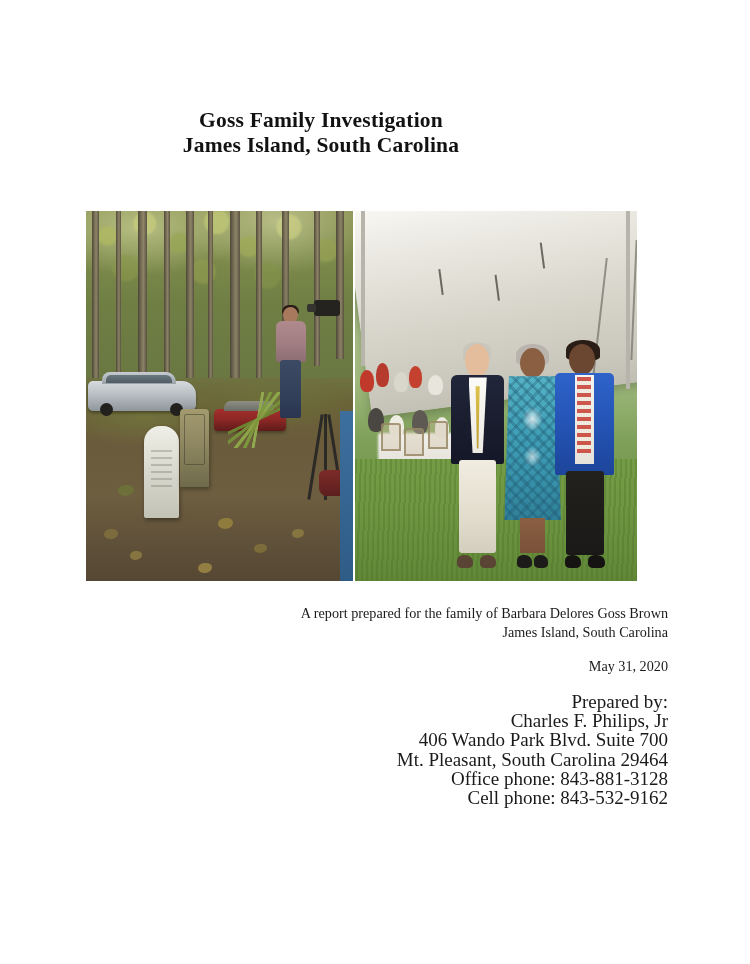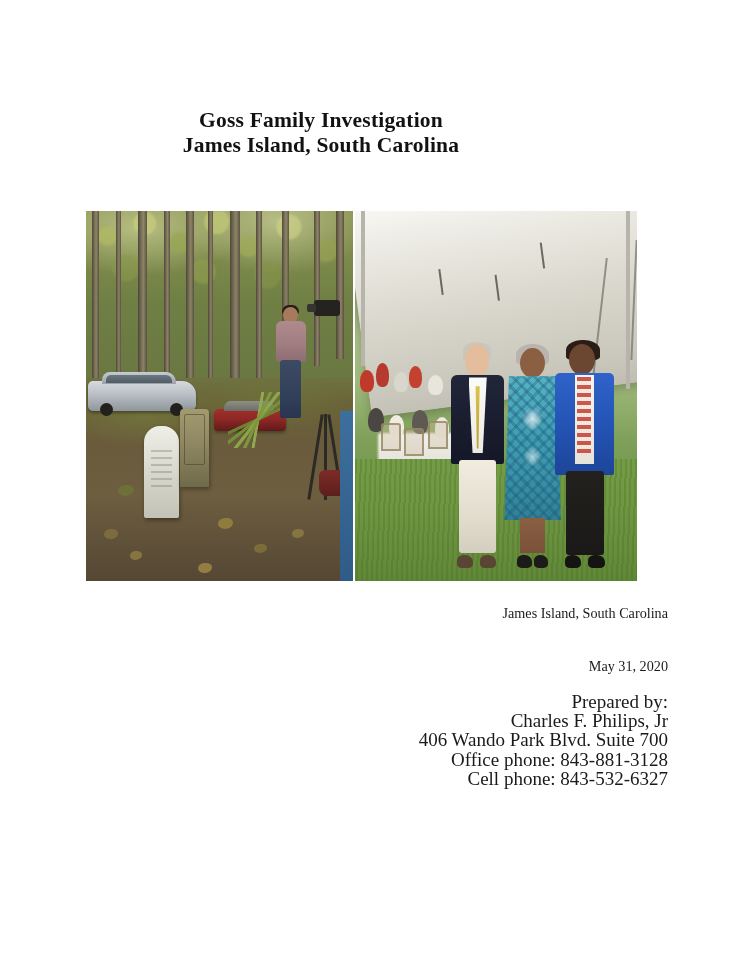--- a/index.html
+++ b/index.html
@@ -485,28 +485,30 @@
         <span class="wr-scarf"></span>
         <span class="wr-pants"></span>
         <span class="wr-shoe" style="left:16%;"></span>
         <span class="wr-shoe" style="left:56%;"></span>
       </div>
     </div>
 
   </div>
 
   <div class="meta recipient">
+    <div>A report prepared for the family of Barbara Delores Goss Brown</div>
     <div>James Island, South Carolina</div>
   </div>
 
   <div class="meta date">
     <div>May 31, 2020</div>
   </div>
 
   <div class="meta prepared">
     <div>Prepared by:</div>
     <div>Charles F. Philips, Jr</div>
     <div>406 Wando Park Blvd. Suite 700</div>
+    <div>Mt. Pleasant, South Carolina 29464</div>
     <div>Office phone: 843-881-3128</div>
-    <div>Cell phone: 843-532-6327</div>
+    <div>Cell phone: 843-532-9162</div>
   </div>
 
 </div>
 
 </body></html>

